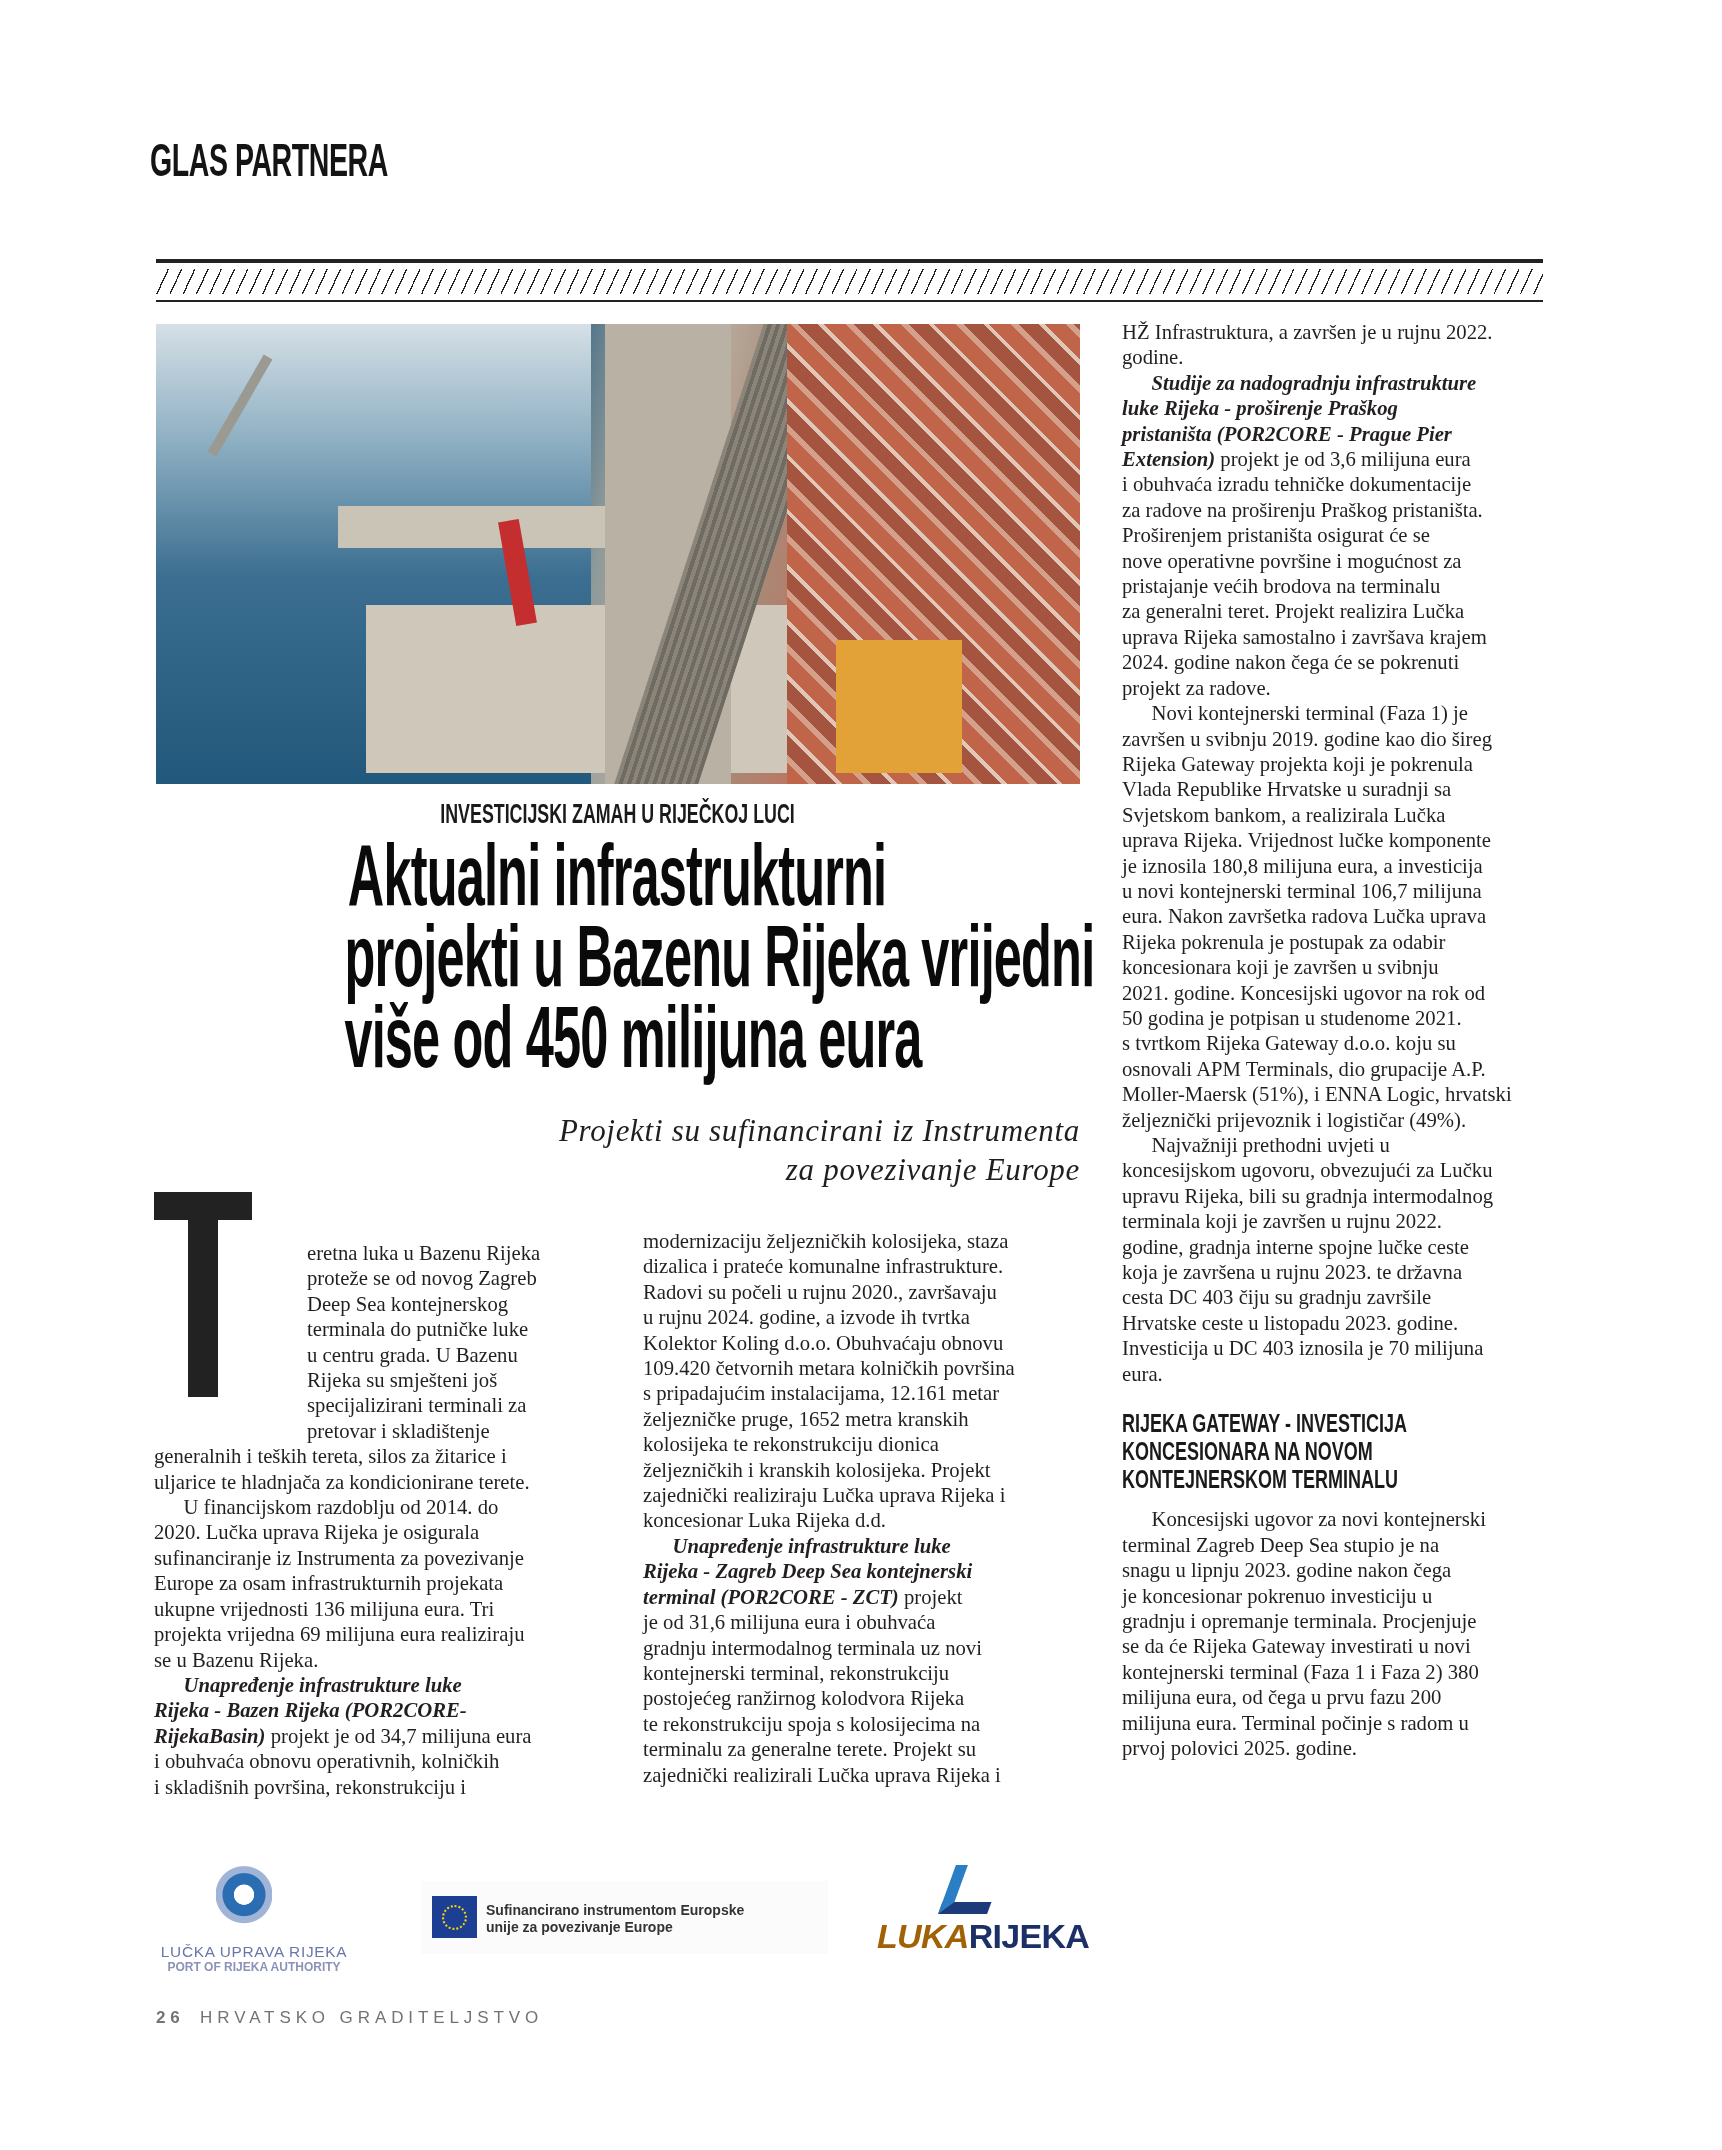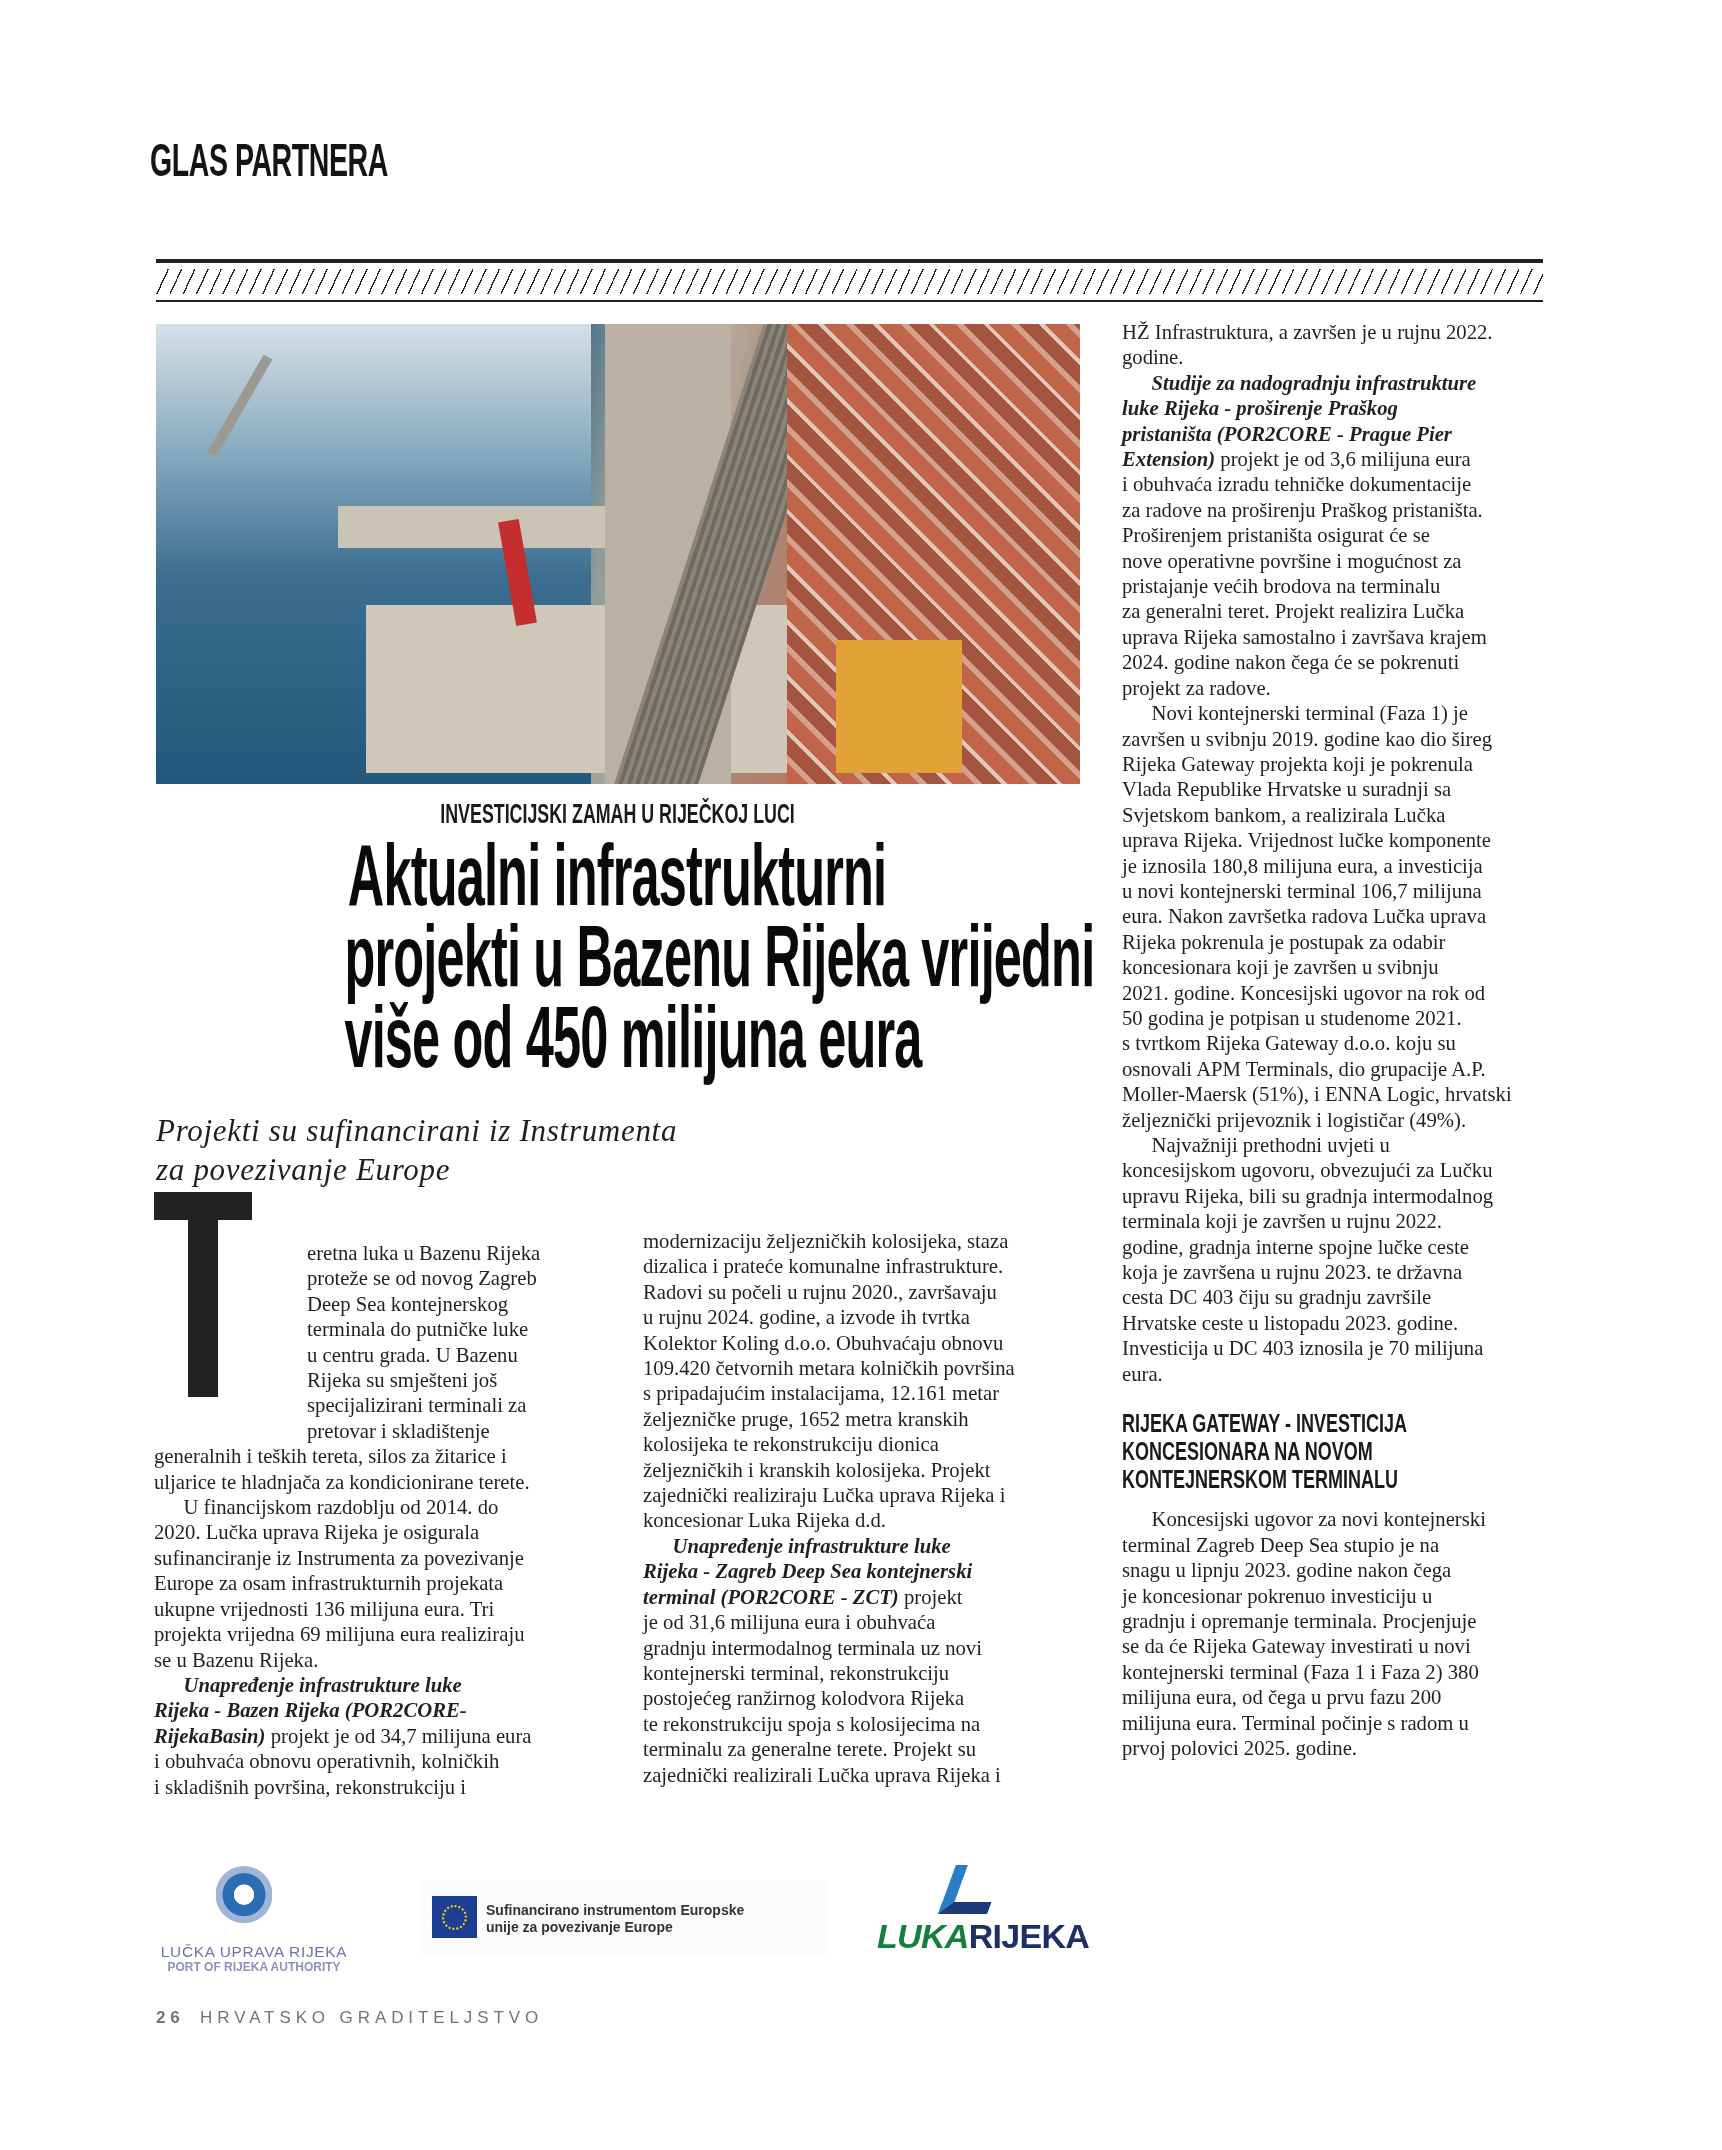--- a/index.html
+++ b/index.html
@@ -42,21 +42,21 @@
   .kicker span { display: inline-block; transform: scaleX(0.66); transform-origin: center; white-space: nowrap; }
 
   .headline {
     left: 147px; top: 834px; width: 940px; text-align: center;
     font-family: "Liberation Sans", sans-serif; font-weight: 700;
     font-size: 87px; line-height: 81px; color: #0a0a0a; letter-spacing: -1.4px;
   }
   .headline .line { display: block; transform: scaleX(0.58); transform-origin: center; white-space: nowrap; }
 
   .deck {
-    left: 156px; top: 1111px; width: 924px; text-align: left;
+    left: 156px; top: 1111px; width: 924px; text-align: right;
     font-family: "Liberation Serif", serif; font-style: italic; font-size: 31px; line-height: 39px;
     color: #1f1f1f; letter-spacing: 0.7px;
   }
   .deck .line { display: block; }
 
   .body {
     font-family: "Liberation Serif", serif; font-size: 20.7px; line-height: 25.4px; color: #231f20;
     white-space: nowrap;
   }
   .body .l { display: block; }
@@ -90,21 +90,21 @@
   .logo-lur .t2 { position: absolute; left: 0; top: 100px; width: 196px; text-align: center; font-family: "Liberation Sans", sans-serif; font-size: 12px; color: #8a92b8; font-weight: 700; }
 
   .logo-eu { left: 421px; top: 1881px; width: 407px; height: 73px; background: #fbfbfb; }
   .logo-eu .flag { position: absolute; left: 11.2px; top: 15.4px; width: 45px; height: 42px; background: #1c3f94; }
   .logo-eu .flag .stars { position: absolute; left: 9.8px; top: 8.4px; width: 25px; height: 25px; border: 2.1px dotted #ffd700; border-radius: 50%; box-sizing: border-box; }
   .logo-eu .txt { position: absolute; left: 65px; top: 21px; font-family: "Liberation Sans", sans-serif; font-weight: 700; font-size: 14px; line-height: 17px; color: #333; white-space: nowrap; }
 
   .logo-luka { left: 877px; top: 1865px; width: 196px; height: 105px; }
   .logo-luka .mark { position: absolute; left: 70px; top: 0; width: 49px; height: 49px; border-left: 12.6px solid #2a7fc4; border-bottom: 12.6px solid #1c3b78; transform: skewX(-20deg); box-sizing: border-box; }
   .logo-luka .word { position: absolute; left: 0; top: 52px; font-family: "Liberation Sans", sans-serif; font-weight: 700; font-size: 34px; white-space: nowrap; letter-spacing: -0.7px; }
-  .logo-luka .word .a { color: #15803d; font-style: italic; }
+  .logo-luka .word .a { color: #a16207; font-style: italic; }
   .logo-luka .word .b { color: #1c2f66; }
 
   .footer {
     left: 156px; top: 2008px; font-family: "Liberation Sans", sans-serif; font-size: 17px; color: #737373;
     white-space: nowrap; letter-spacing: 4.9px;
   }
   .footer .pg { font-weight: 700; margin-right: 15.4px; }
 </style>
 </head>
 <body>

